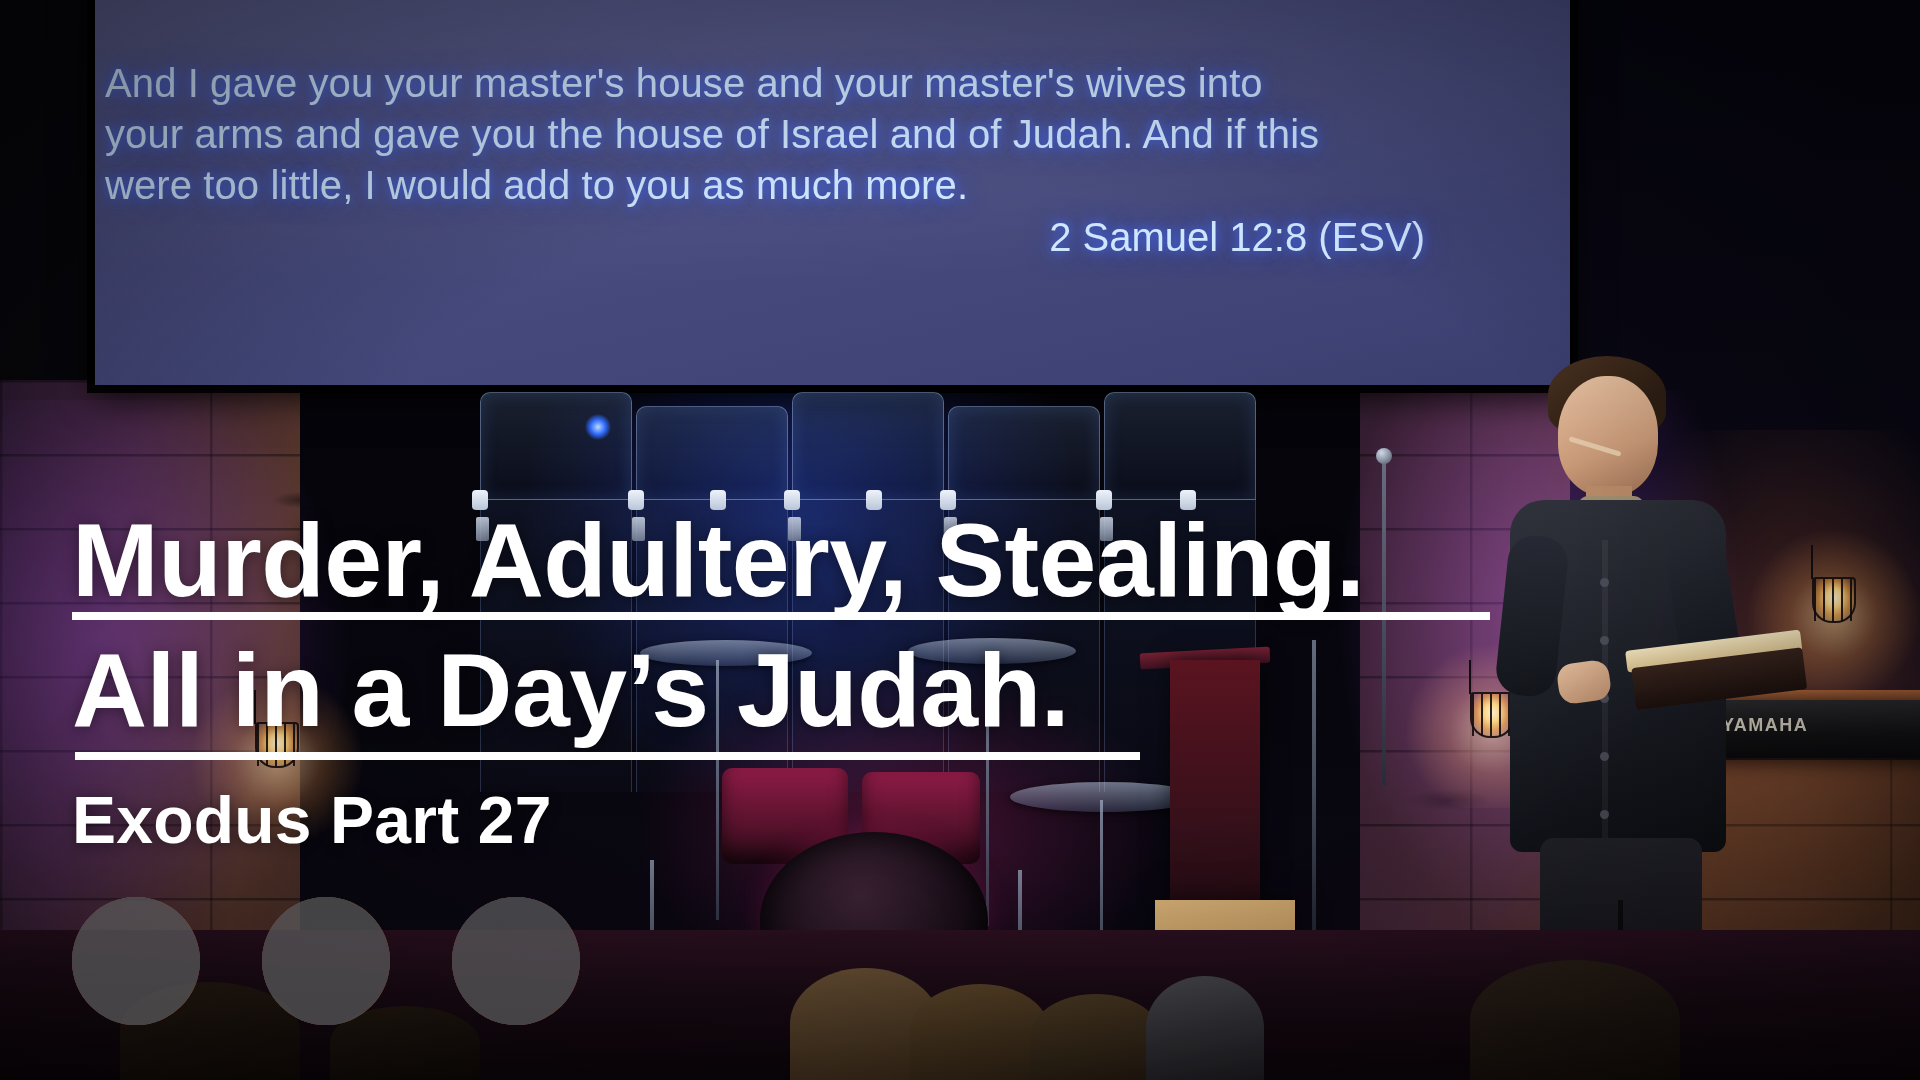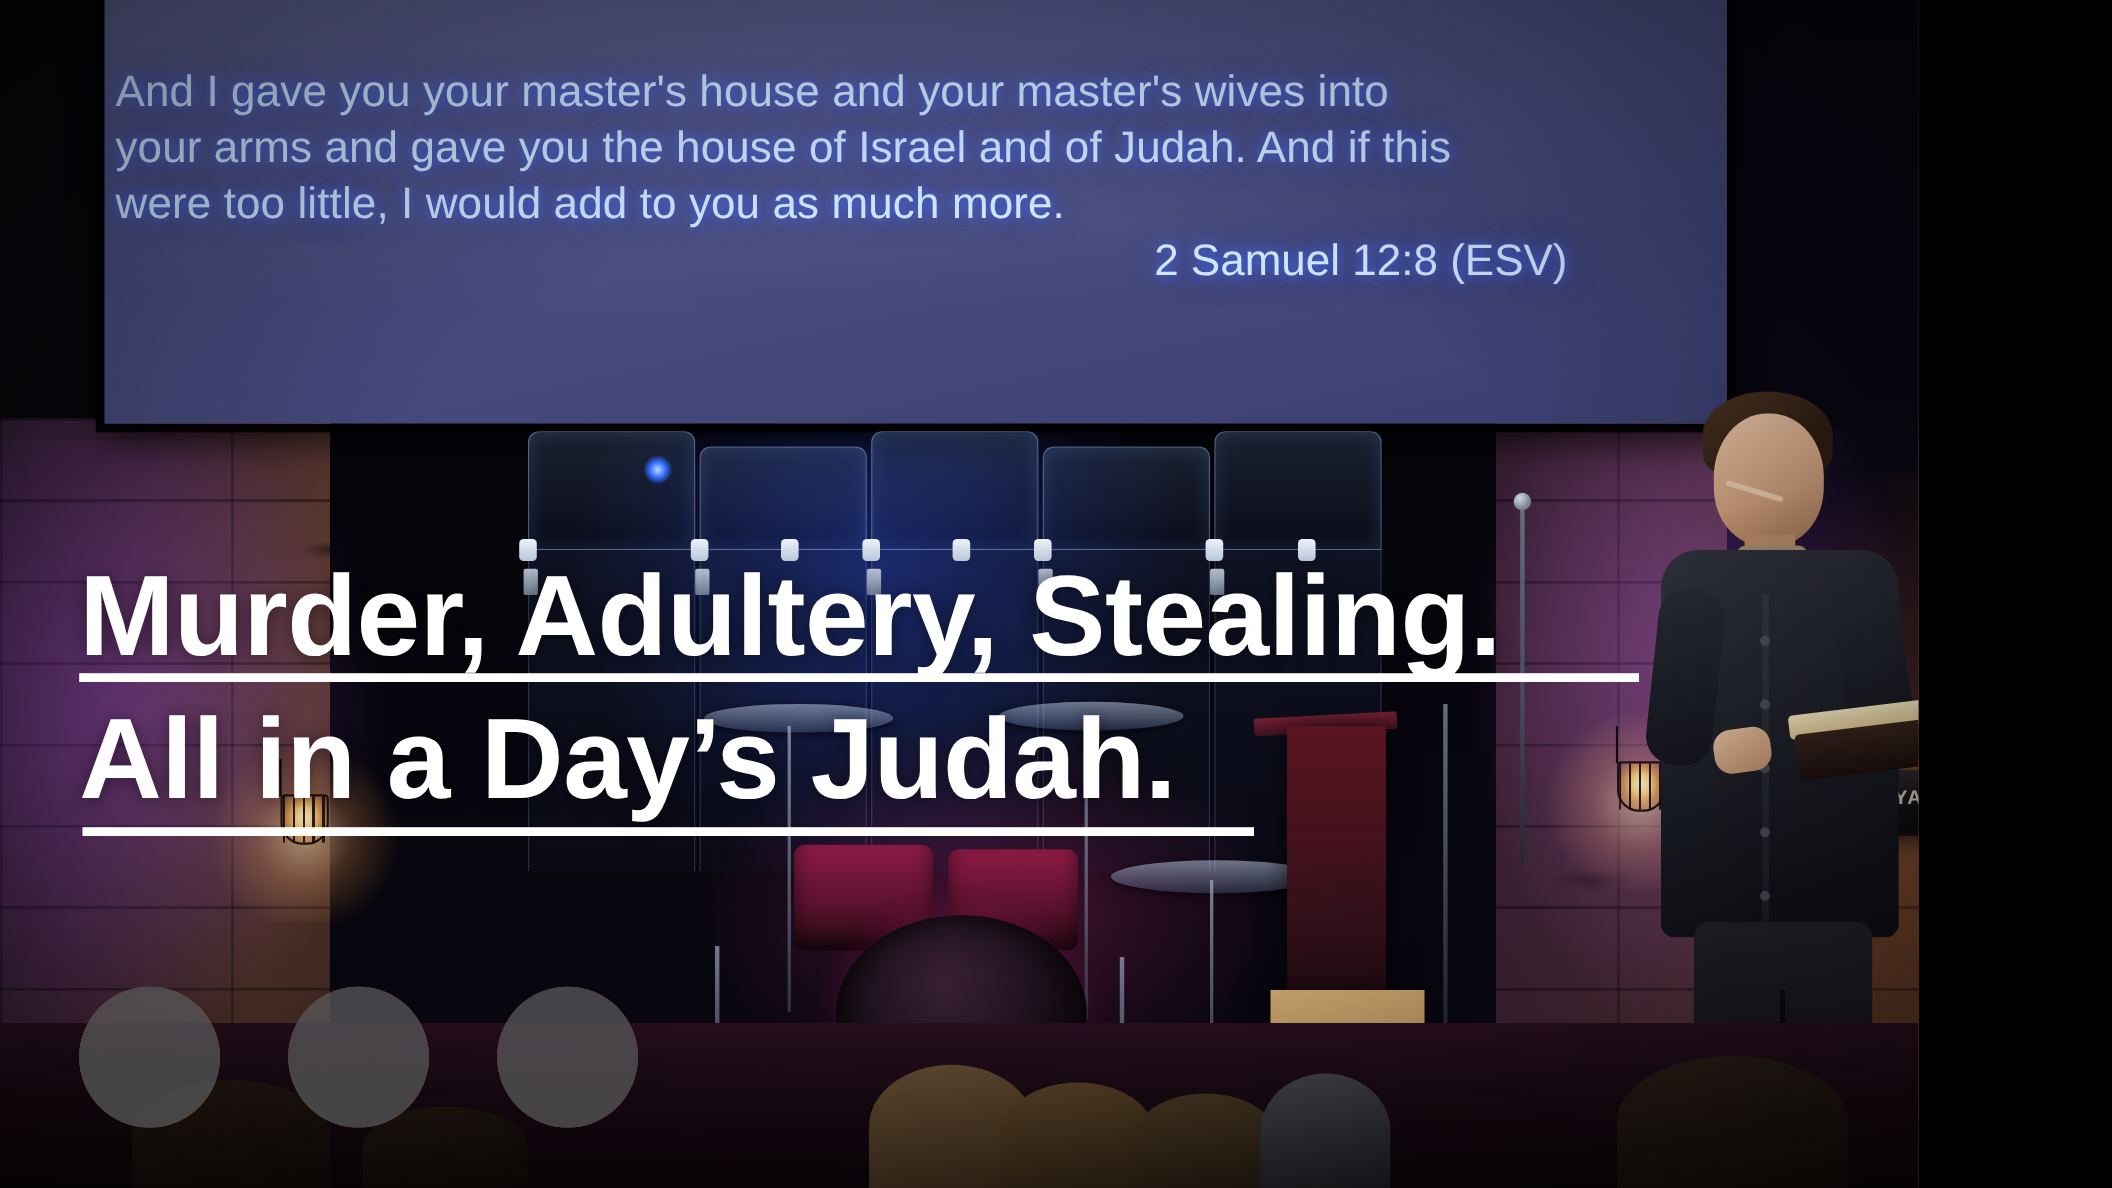--- a/index.html
+++ b/index.html
@@ -1,19 +1,19 @@
 <!DOCTYPE html>
 <html><head>
 <meta charset="utf-8">
 <style>
   * { margin:0; padding:0; box-sizing:border-box; }
   html,body{ width:1920px; height:1080px; overflow:hidden; background:#000;
              font-family:"Liberation Sans", sans-serif; }
 
-  #stage{ position:relative; width:1744px; height:1080px; overflow:hidden; background:#c2410c; }
+  #stage{ position:relative; width:1920px; height:1080px; overflow:hidden; background:#4d7c0f; }
 
   
   .photo{ position:absolute; inset:0; }
 
   
   .room-dark{ position:absolute; left:0; top:0; width:1920px; height:400px; background:#07060b; }
 
   
   .wood-wall{
     position:absolute; left:0; top:380px; width:1920px; height:640px;
@@ -366,20 +366,21 @@
 
   <div class="vignette"></div>
 
   <div class="overlay">
     <div class="title-line" id="title-line-1">Murder, Adultery, Stealing.</div>
     <div class="title-rule" id="title-rule-1"></div>
 
     <div class="title-line" id="title-line-2">All in a Day’s Judah.</div>
     <div class="title-rule" id="title-rule-2"></div>
 
+    <div class="subtitle">Exodus Part 27</div>
 
     <div class="badge" id="badge-1">
       <div class="bg"></div>
       <div class="chev" style="left:-30px; transform:rotate(38deg);"></div>
       <div class="chev" style="left:-30px; transform:rotate(-38deg);"></div>
       <div class="chev" style="left:26px;  transform:rotate(38deg);"></div>
       <div class="chev" style="left:26px;  transform:rotate(-38deg);"></div>
       <div class="chev" style="left:82px;  transform:rotate(38deg);"></div>
       <div class="chev" style="left:82px;  transform:rotate(-38deg);"></div>
     </div>

